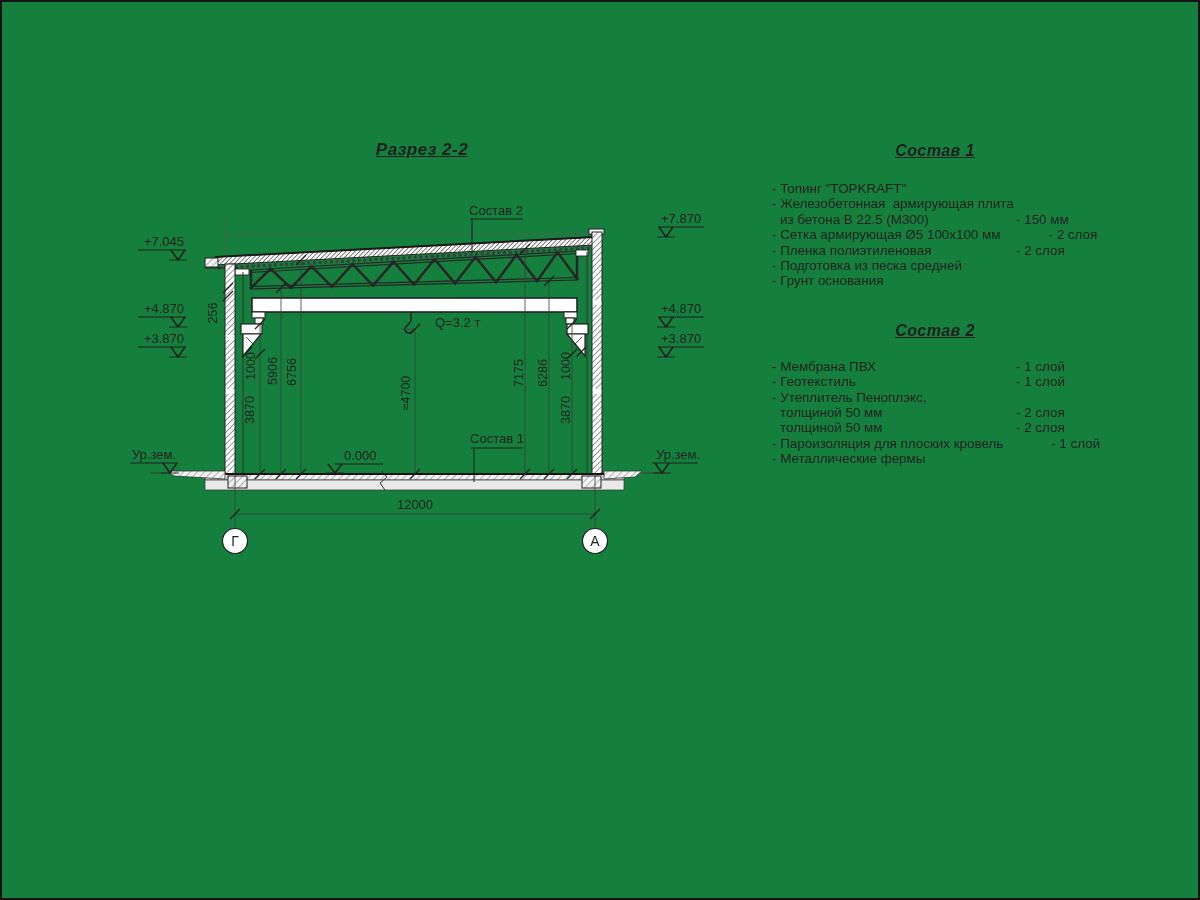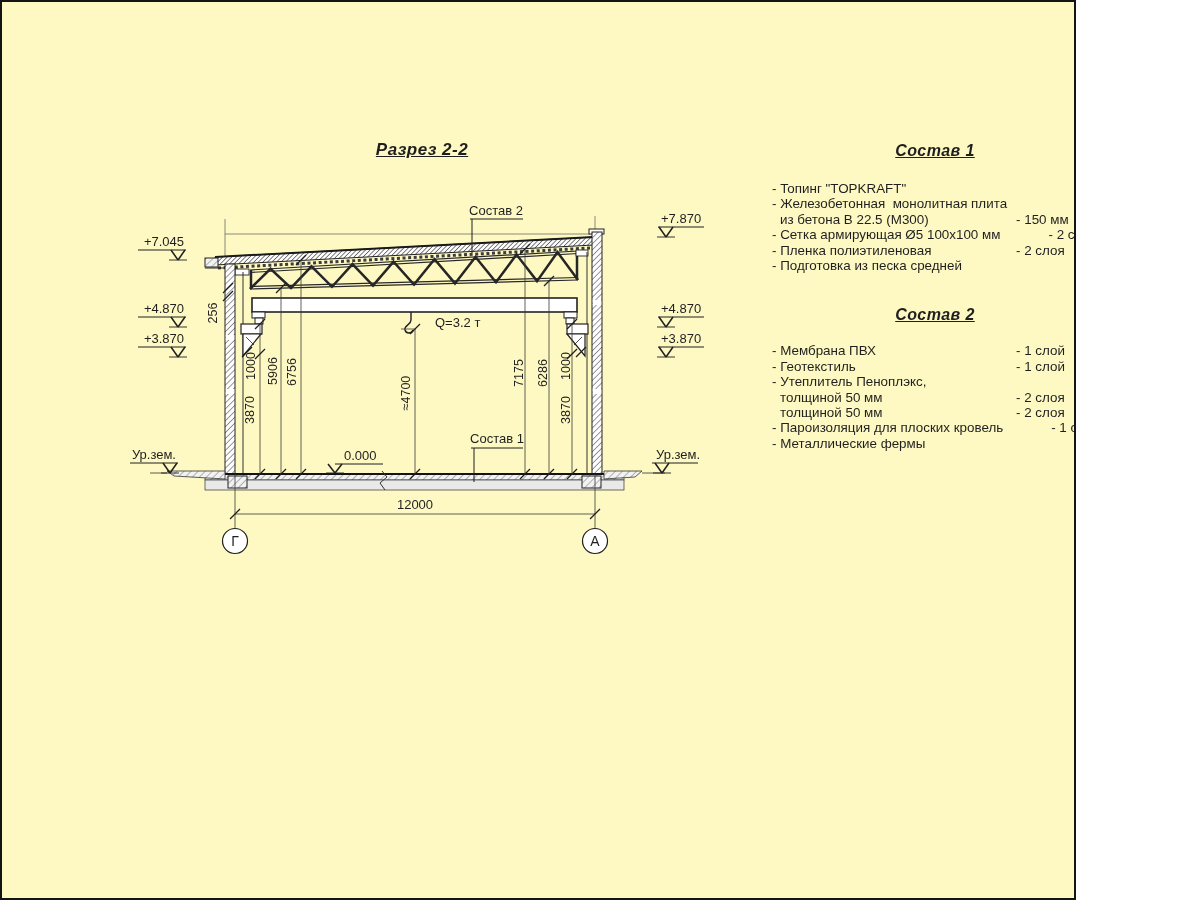--- a/index.html
+++ b/index.html
@@ -1,18 +1,18 @@
 <!DOCTYPE html>
 <html><head>
 <meta charset="utf-8">
 <style>
   html,body{margin:0;padding:0;background:#fff;}
   .page{
-    position:relative;width:1076px;height:900px;box-sizing:border-box;
-    border:2px solid #141414;background:#fef9c3;overflow:hidden;
+    position:relative;width:1200px;height:900px;box-sizing:border-box;
+    border:2px solid #141414;background:#15803d;overflow:hidden;
     font-family:"Liberation Sans",sans-serif;color:#1f1f1f;
   }
   .title{
     position:absolute;left:320px;top:138px;width:200px;text-align:center;
     font-size:17px;font-weight:bold;font-style:italic;text-decoration:underline;
     letter-spacing:.5px;
   }
   .drawing{position:absolute;left:0;top:0;}
   .drawing text{font-family:"Liberation Sans",sans-serif;fill:#1f1f1f;}
   .dimtxt{font-size:12.5px;}
@@ -273,39 +273,43 @@
   </svg>
 
   <div class="panel">
     <h2>Состав 1</h2>
     <div class="rows">
       <div class="row">
           <span class="nm">- Топинг "TOPKRAFT"</span>
           <span class="qty"></span>
         </div>
       <div class="row">
-          <span class="nm">- Железобетонная  монолитная плита</span>
+          <span class="nm">- Железобетонная  армирующая плита</span>
           <span class="qty"></span>
         </div>
       <div class="row cont">
           <span class="nm">из бетона В 22.5 (М300)</span>
           <span class="qty">- 150 мм</span>
         </div>
       <div class="row">
           <span class="nm">- Сетка армирующая Ø5 100x100 мм</span>
           <span class="qty">- 2 слоя</span>
         </div>
       <div class="row">
           <span class="nm">- Пленка полиэтиленовая</span>
           <span class="qty">- 2 слоя</span>
         </div>
       <div class="row">
           <span class="nm">- Подготовка из песка средней</span>
           <span class="qty"></span>
         </div>
+      <div class="row">
+          <span class="nm">- Грунт основания</span>
+          <span class="qty"></span>
+        </div>
     </div>
 
     <h2 class="hdr2">Состав 2</h2>
     <div class="rows second">
       <div class="row">
           <span class="nm">- Мембрана ПВХ</span>
           <span class="qty">- 1 слой</span>
         </div>
       <div class="row">
           <span class="nm">- Геотекстиль</span>

